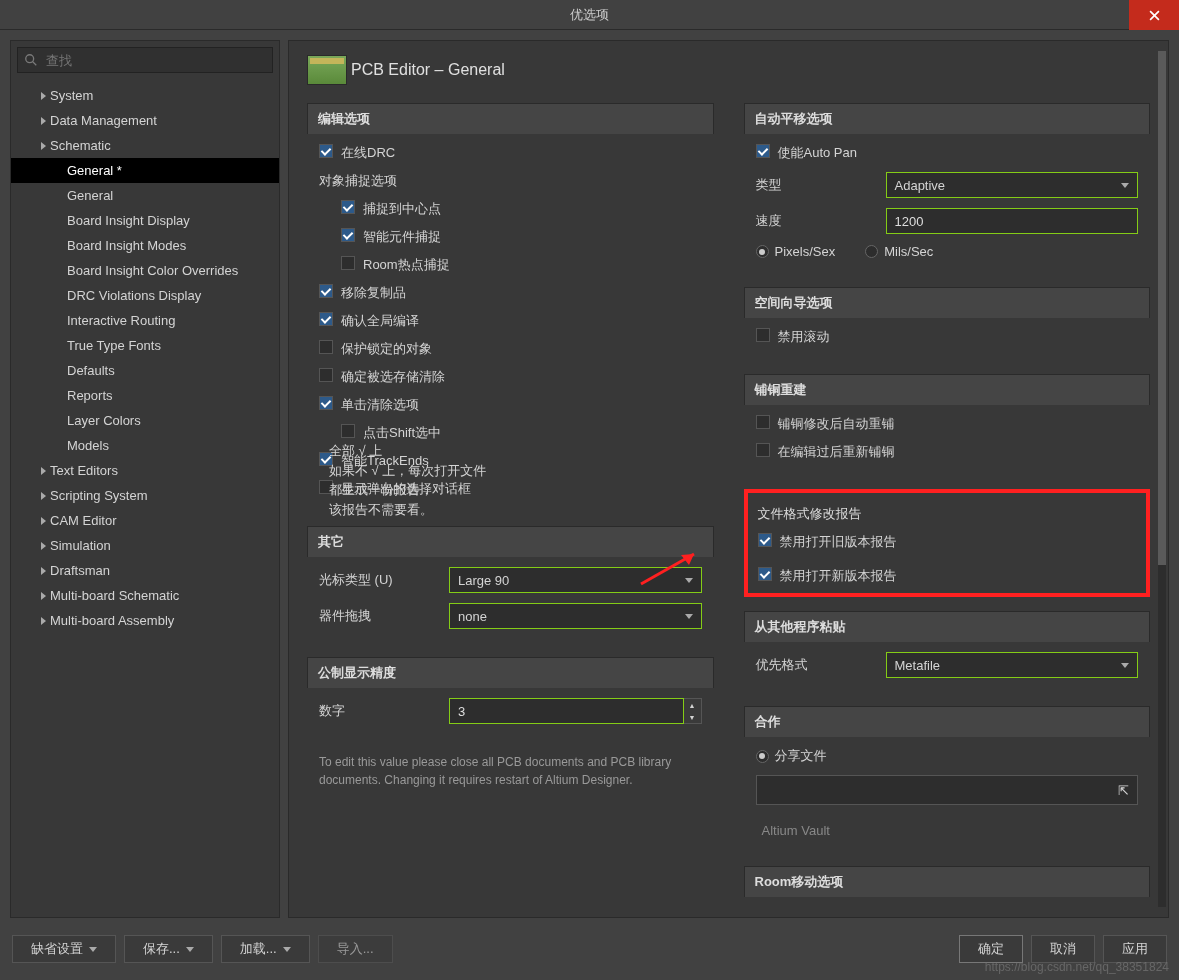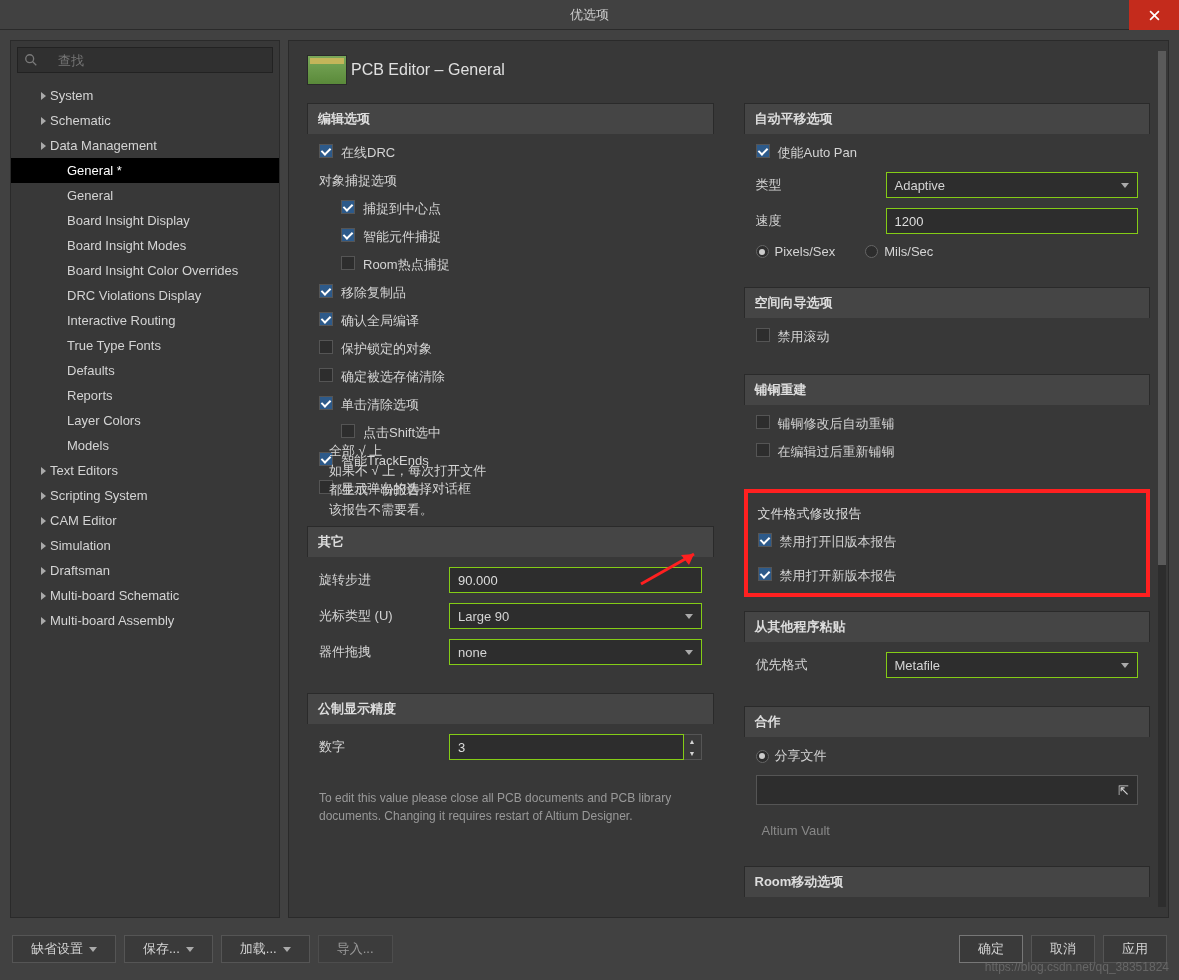--- a/index.html
+++ b/index.html
@@ -3,21 +3,21 @@
 <meta charset="utf-8">
 <style>
 *{margin:0;padding:0;box-sizing:border-box;font-family:"Microsoft YaHei","Segoe UI",Arial,sans-serif;font-size:13px;color:#d4d4d4}
 body{background:#414141;width:1179px;height:980px;overflow:hidden;position:relative}
 .titlebar{height:30px;background:#414141;display:flex;align-items:center;justify-content:center;position:relative;border-bottom:1px solid #2a2a2a}
 .titlebar .title{color:#ccc}
 .close-btn{position:absolute;right:0;top:0;width:50px;height:30px;background:#c42b1c;display:flex;align-items:center;justify-content:center;cursor:pointer}
 .close-btn svg{width:11px;height:11px}
 .main{display:flex;height:898px;padding:10px;gap:8px}
 .sidebar{width:270px;background:#383838;border:1px solid #2a2a2a;display:flex;flex-direction:column}
-.search{margin:6px;height:26px;background:#303030;border:1px solid #222;display:flex;align-items:center;padding:0 6px;gap:20px}
+.search{margin:6px;height:26px;background:#303030;border:1px solid #222;display:flex;align-items:center;padding:0 6px;gap:8px}
 .search svg{width:14px;height:14px;opacity:.6}
 .search input{background:transparent;border:none;outline:none;flex:1;color:#ccc;font-size:13px}
 .tree{flex:1;overflow:auto;padding-top:4px}
 .tree-item{height:25px;display:flex;align-items:center;padding-left:10px;cursor:pointer;gap:4px}
 .tree-item.l1{padding-left:30px}
 .tree-item.l2{padding-left:56px}
 .tree-item.selected{background:#000000;color:#fff}
 .tree-item.selected span{color:#fff}
 .tri{width:0;height:0;border-left:5px solid #aaa;border-top:4px solid transparent;border-bottom:4px solid transparent;display:inline-block}
 .tri.down{transform:rotate(90deg)}
@@ -87,25 +87,25 @@
         </svg>
       <input placeholder="查找" style="">
     </div>
     <div class="tree" id="tree">
         <div class="tree-item l1">
           <span class="tri"></span>
           <span>System</span>
         </div>
         <div class="tree-item l1">
           <span class="tri"></span>
+          <span>Data Management</span>
+        </div>
+        <div class="tree-item l1">
+          <span class="tri"></span>
           <span>Schematic</span>
-        </div>
-        <div class="tree-item l1">
-          <span class="tri"></span>
-          <span>Data Management</span>
         </div>
         <div class="tree-item l2 selected">
           <span>General *</span>
         </div>
         <div class="tree-item l2">
           <span>General</span>
         </div>
         <div class="tree-item l2">
           <span>Board Insight Display</span>
         </div>
@@ -231,24 +231,20 @@
                 <span class="chk-box"></span>
                 <span>显示弹出的选择对话框</span>
               </div>
           </div>
         </div>
 
         <div class="section">
           <div class="section-head">其它</div>
           <div class="section-body">
             <div class="row">
-              <span class="lbl">旋转步进</span>
-              <input class="input" value="90.000" style="">
-            </div>
-            <div class="row">
               <span class="lbl">光标类型 (U)</span>
               <div class="select">
                   <span>Large 90</span>
                   <span class="caret"></span>
                 </div>
             </div>
             <div class="row">
               <span class="lbl">器件拖拽</span>
               <div class="select">
                   <span>none</span>

